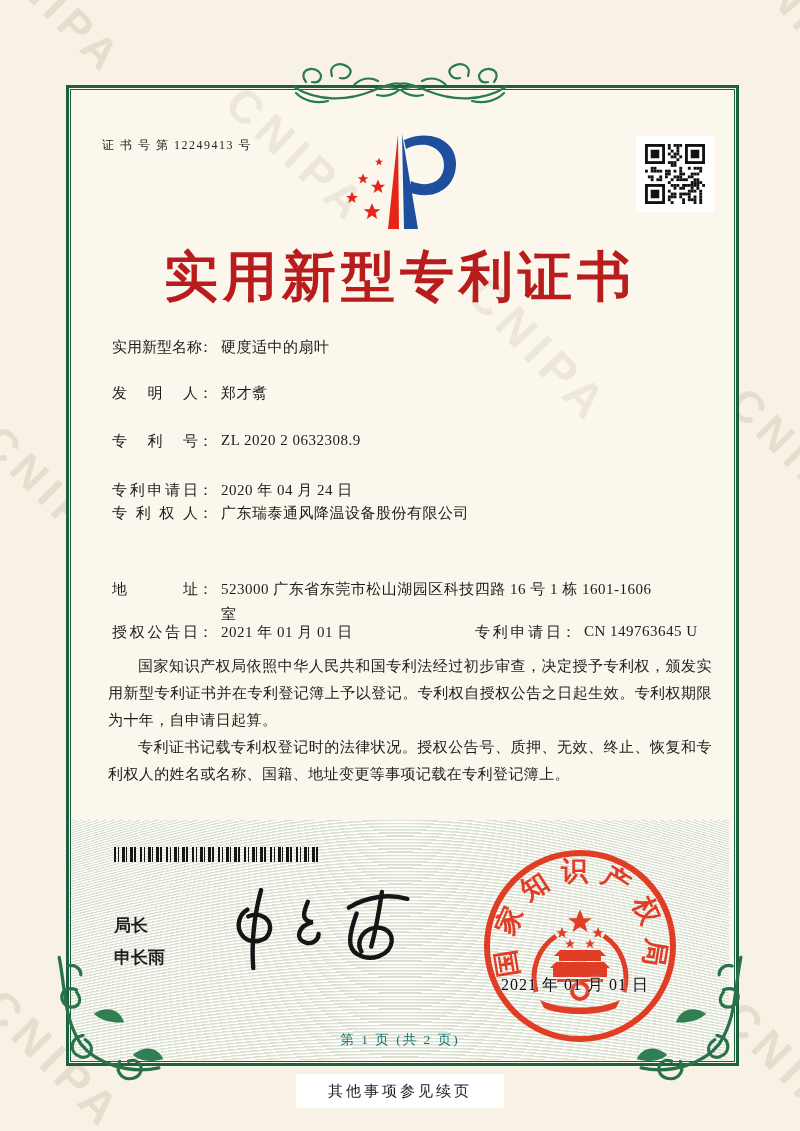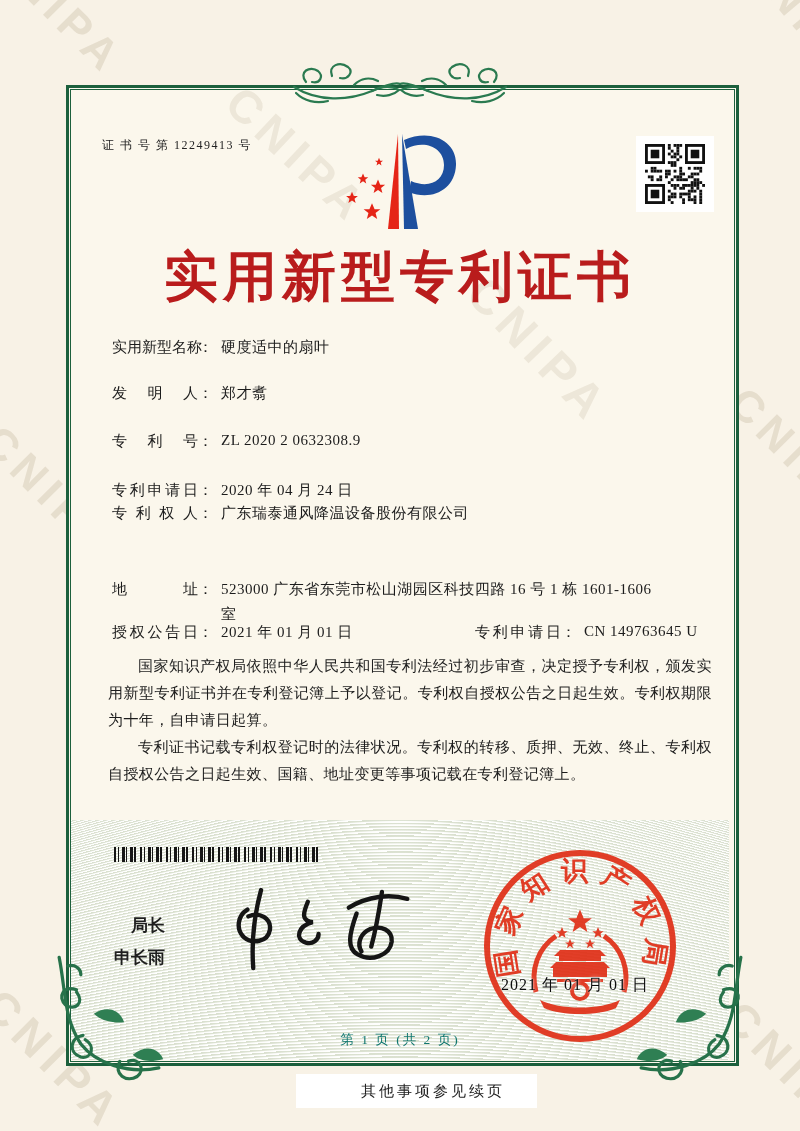--- a/index.html
+++ b/index.html
@@ -35,31 +35,31 @@
 
   .paras{position:absolute;left:108px;top:653px;width:604px;font-size:15px;line-height:27px;text-align:justify;word-break:break-all;letter-spacing:0.4px;}
   .paras p{margin:0;text-indent:2em;}
 
   .guilloche{position:absolute;left:71px;top:820px;width:658px;height:240px;background-color:#eaede1;
     background-image:repeating-radial-gradient(ellipse 1300px 420px at 50% -140px,rgba(255,255,255,0.95) 0 1.5px,rgba(210,218,199,0.65) 3px 4.5px);}
 
   .barcode{position:absolute;left:114px;top:847px;width:204px;height:15px;
     background:repeating-linear-gradient(90deg,#161616 0 2px,transparent 2px 4px,#161616 4px 5px,transparent 5px 8px,#161616 8px 11px,transparent 11px 12px,#161616 12px 13px,transparent 13px 16px,#161616 16px 19px,transparent 19px 20px,#161616 20px 22px,transparent 22px 26px);}
 
-  .signer{position:absolute;left:114px;top:910px;font-family:"Liberation Sans","DejaVu Sans",sans-serif;font-size:17px;font-weight:600;color:#1f1f1f;line-height:32px;text-align:right;}
+  .signer{position:absolute;left:114px;top:910px;font-family:"Liberation Sans","DejaVu Sans",sans-serif;font-size:17px;font-weight:600;color:#1f1f1f;line-height:32px;}
   .signature{position:absolute;left:224px;top:880px;}
 
   .seal{position:absolute;left:480px;top:846px;}
   .sealdate{position:absolute;left:501px;top:975px;font-size:16px;letter-spacing:1px;color:#0d0d0d;z-index:6;
     text-shadow:0 0 2px rgba(255,255,255,0.9),0 0 4px rgba(255,255,255,0.7);white-space:nowrap;}
 
   .pageinfo{position:absolute;left:0;top:1031px;width:800px;text-align:center;font-size:13.5px;letter-spacing:2px;color:#0f766e;}
 
   .footnote{position:absolute;left:296px;top:1074px;width:208px;height:34px;background:#ffffff;z-index:4;
-    display:flex;align-items:center;justify-content:center;font-size:15px;letter-spacing:3px;color:#222;padding-left:33px;}
+    display:flex;align-items:center;justify-content:center;font-size:15px;letter-spacing:3px;color:#222;}
 
   .ornament{position:absolute;z-index:5;}
   svg{display:block;}
 </style>
 </head>
 <body>
 
 <div class="page">
 
   <div class="wm" style="left:-28px;top:-18px;font-size:44px;transform:rotate(45deg);">CNIPA</div>
@@ -245,21 +245,21 @@
     </div>
     <div class="frow" style="top:623px;">
       <span class="flabel">授权公告日</span><span class="fcolon">：</span><span class="fvalue">2021 年 01 月 01 日</span>
       <span class="grant2">
         <span class="flabel">专利申请日</span><span class="fcolon">：</span><span class="fvalue">CN 149763645 U</span>
       </span>
     </div>
 
     <div class="paras">
       <p>国家知识产权局依照中华人民共和国专利法经过初步审查，决定授予专利权，颁发实用新型专利证书并在专利登记簿上予以登记。专利权自授权公告之日起生效。专利权期限为十年，自申请日起算。</p>
-      <p>专利证书记载专利权登记时的法律状况。专利权的转移、质押、无效、终止、专利权自授权公告之日起生效、国籍、地址变更等事项记载在专利登记簿上。</p>
+      <p>专利证书记载专利权登记时的法律状况。授权公告号、质押、无效、终止、恢复和专利权人的姓名或名称、国籍、地址变更等事项记载在专利登记簿上。</p>
     </div>
 
     <div class="barcode"></div>
 
     <div class="signer">
       <div>局长</div>
       <div>申长雨</div>
     </div>
 
     <div class="signature">

